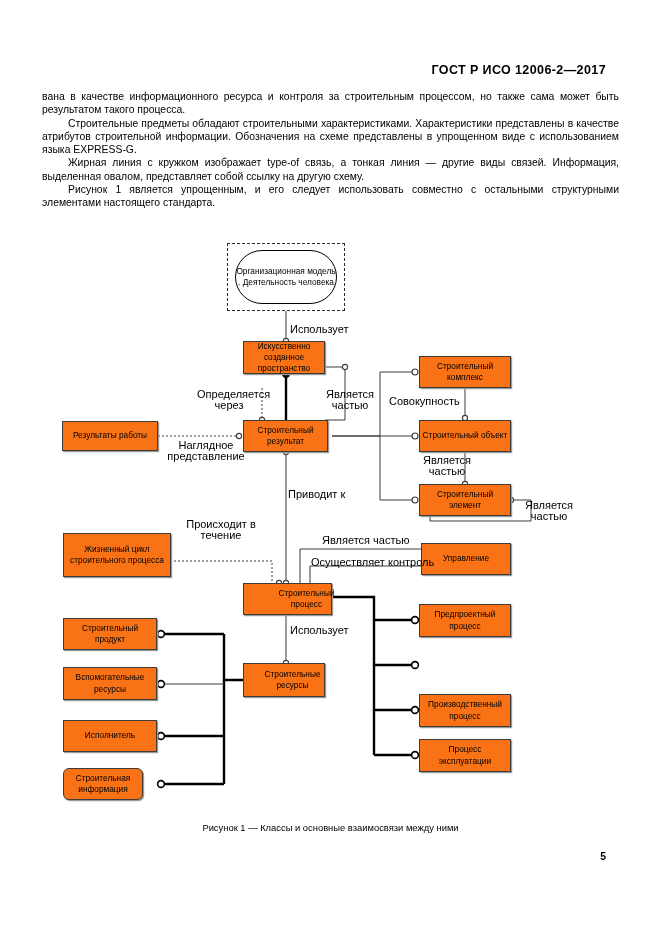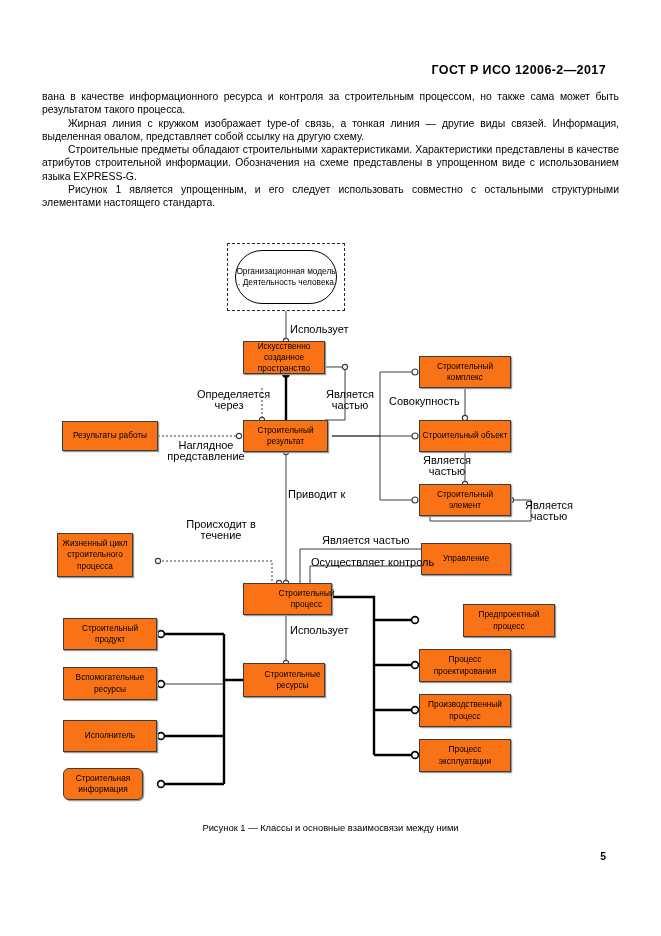--- a/index.html
+++ b/index.html
@@ -133,22 +133,22 @@
 </style>
 </head>
 <body>
 
 <div class="page">
 
   <div class="doc-header">ГОСТ  Р ИСО 12006-2—2017</div>
 
   <div class="body-text">
     <p>вана в качестве информационного ресурса и контроля за строительным процессом, но также сама может быть результатом такого процесса.</p>
+    <p class="indent">Строительные предметы обладают строительными характеристиками. Характеристики представлены в качестве атрибутов строительной информации. Обозначения на схеме представлены в упрощенном виде с использованием языка EXPRESS-G.</p>
     <p class="indent">Жирная линия с кружком изображает type-of связь, а тонкая линия — другие виды связей. Информация, выделенная овалом, представляет собой ссылку на другую схему.</p>
-    <p class="indent">Строительные предметы обладают строительными характеристиками. Характеристики представлены в качестве атрибутов строительной информации. Обозначения на схеме представлены в упрощенном виде с использованием языка EXPRESS-G.</p>
     <p class="indent">Рисунок 1 является упрощенным, и его следует использовать совместно с остальными структурными элементами настоящего стандарта.</p>
   </div>
 
   <div class="figure">
     <svg width="661" height="936" xmlns="http://www.w3.org/2000/svg">
       <g fill="none" stroke="#3c3c3c" stroke-width="1">
 
         <line x1="286" y1="311" x2="286" y2="341"></line>
 
         <path d="M 325 367 L 345 367 L 345 420 L 325 420"></path>
@@ -242,39 +242,38 @@
     <div class="node shadow" style="left:62px; top:421px; width:96px; height:30px;">Результаты работы</div>
 
     <div class="node shadow" style="left:243px; top:420px; width:85px; height:32px;">Строительный результат</div>
 
     <div class="node shadow" style="left:419px; top:356px; width:92px; height:32px;">Строительный комплекс</div>
 
     <div class="node shadow" style="left:419px; top:420px; width:92px; height:32px;text-align:right;">Строительный объект</div>
 
     <div class="node shadow" style="left:419px; top:484px; width:92px; height:32px;">Строительный элемент</div>
 
-    <div class="node shadow" style="left:57px; top:533px; width:76px; height:44px;text-align:center;">Жизненный цикл строительного процесса</div>
+    <div class="node shadow" style="left:63px; top:533px; width:108px; height:44px;text-align:center;">Жизненный цикл строительного процесса</div>
 
     <div class="node shadow" style="left:421px; top:543px; width:90px; height:32px;">Управление</div>
 
     <div class="node shadow" style="left:243px; top:583px; width:89px; height:32px;padding-left:40px;">Строительный процесс</div>
 
     <div class="node shadow" style="left:63px; top:618px; width:94px; height:32px;">Строительный продукт</div>
 
     <div class="node shadow" style="left:63px; top:667px; width:94px; height:33px;">Вспомогательные ресурсы</div>
 
     <div class="node shadow" style="left:63px; top:720px; width:94px; height:32px;">Исполнитель</div>
 
     <div class="node shadow" style="left:63px; top:768px; width:80px; height:32px;border-radius:6px;">Строительная информация</div>
 
     <div class="node shadow" style="left:243px; top:663px; width:82px; height:34px;padding-left:19px;">Строительные ресурсы</div>
 
-    <div class="node shadow" style="left:419px; top:604px; width:92px; height:33px;margin-left:44px;">Предпроектный процесс</div>
-
-    <div class="node shadow" style="left:419px; top:649px; width:92px; height:33px;">Процесс проектирования</div>
+    <div class="node shadow" style="left:419px; top:604px; width:92px; height:33px;">Предпроектный процесс</div>
+
 
     <div class="node shadow" style="left:419px; top:694px; width:92px; height:33px;">Производственный процесс</div>
 
     <div class="node shadow" style="left:419px; top:739px; width:92px; height:33px;">Процесс эксплуатации</div>
 
     <div class="edge-label" style="left:290px; top:324px;">Использует</div>
 
     <div class="edge-label multi" style="left:197px; top:389px;">Определяется через</div>
 
     <div class="edge-label multi" style="left:318px; top:389px;">Является частью</div>

